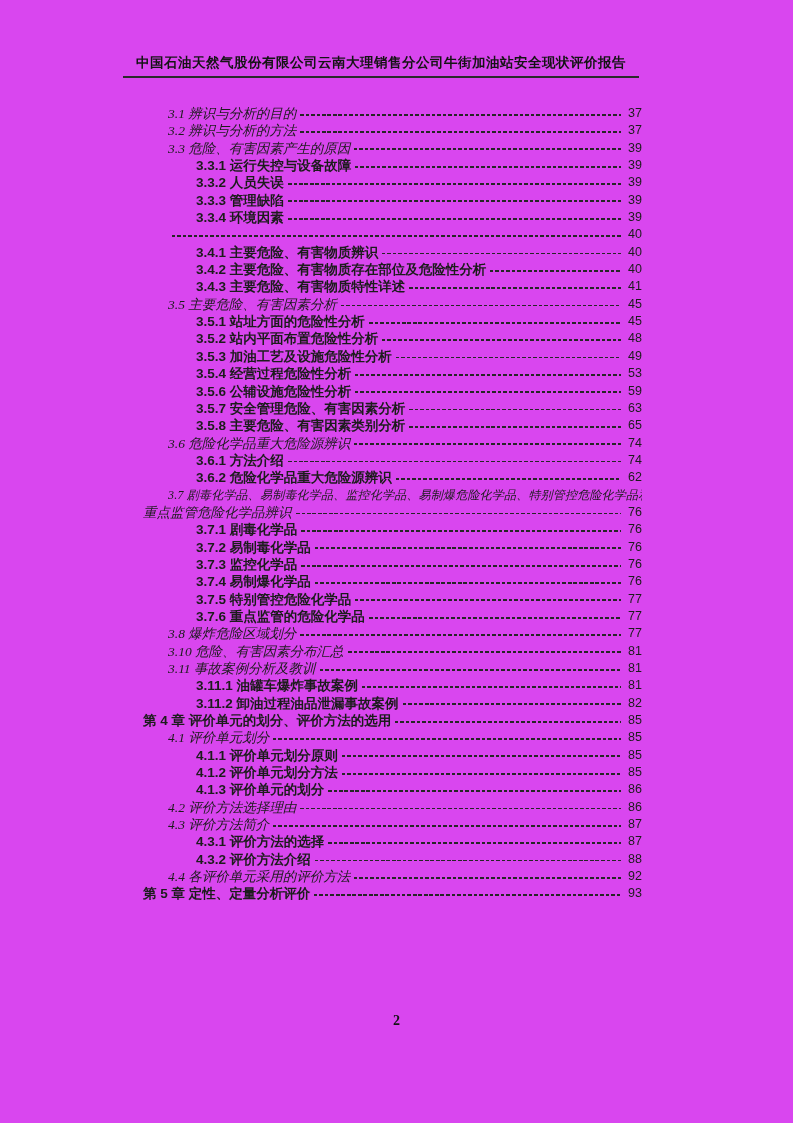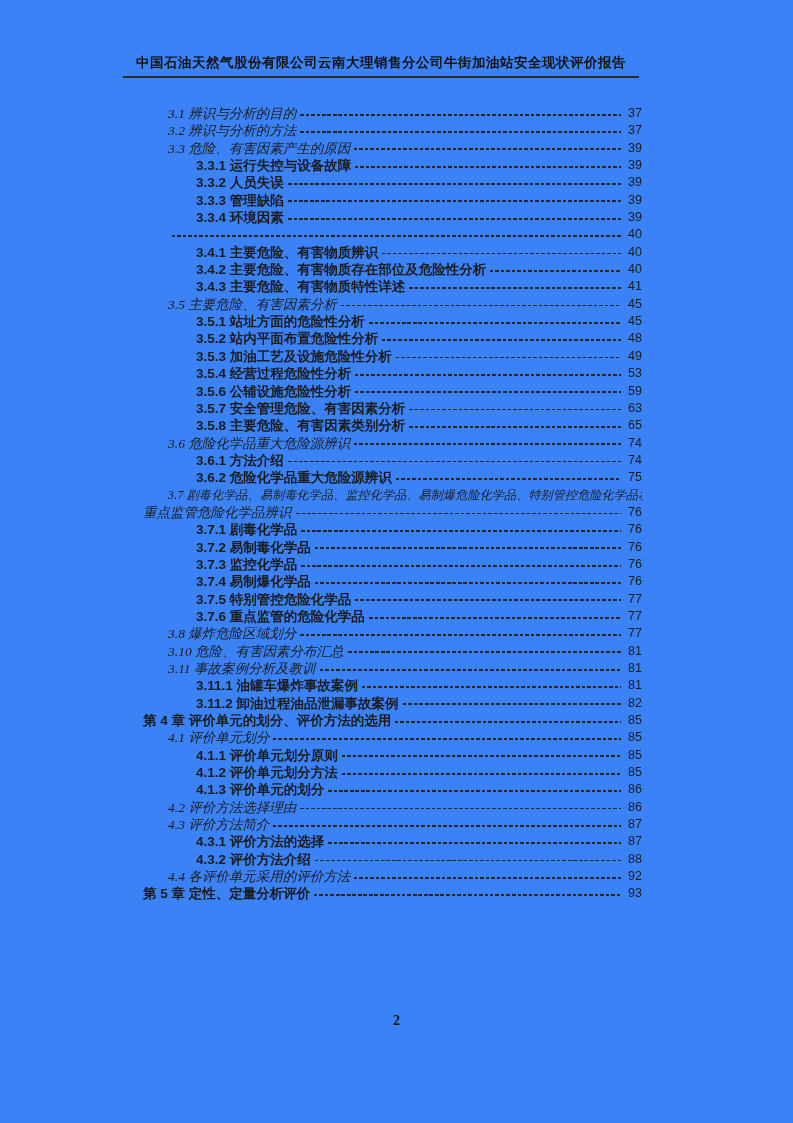--- a/index.html
+++ b/index.html
@@ -1,20 +1,20 @@
 <!DOCTYPE html>
 <html><head>
 <meta charset="utf-8">
 <style>
   html, body { margin: 0; padding: 0; background: #e8e8e8; }
   .page {
     position: relative;
     width: 793px;
     height: 1123px;
-    background: #3b82f6;
+    background: #d946ef;
     margin: 0 auto;
     font-family: "Liberation Serif", serif;
     color: #1c1c1c;
     overflow: hidden;
   }
   
   .header {
     position: absolute;
     top: 54px;
     left: 123px;
@@ -227,21 +227,21 @@
 
       <div class="toc-row indent-2 style-hei">
         <span class="toc-label">3.6.1 方法介绍</span>
         <span class="toc-leader"></span>
         <span class="toc-page">74</span>
       </div>
 
       <div class="toc-row indent-2 style-hei">
         <span class="toc-label">3.6.2 危险化学品重大危险源辨识</span>
         <span class="toc-leader"></span>
-        <span class="toc-page">75</span>
+        <span class="toc-page">62</span>
       </div>
 
       <div class="toc-row indent-1 style-kai no-leader">
         <span class="toc-label">3.7 剧毒化学品、易制毒化学品、监控化学品、易制爆危险化学品、特别管控危险化学品和</span>
 
       </div>
 
       <div class="toc-row indent-0 style-kai">
         <span class="toc-label">重点监管危险化学品辨识</span>
         <span class="toc-leader"></span>

